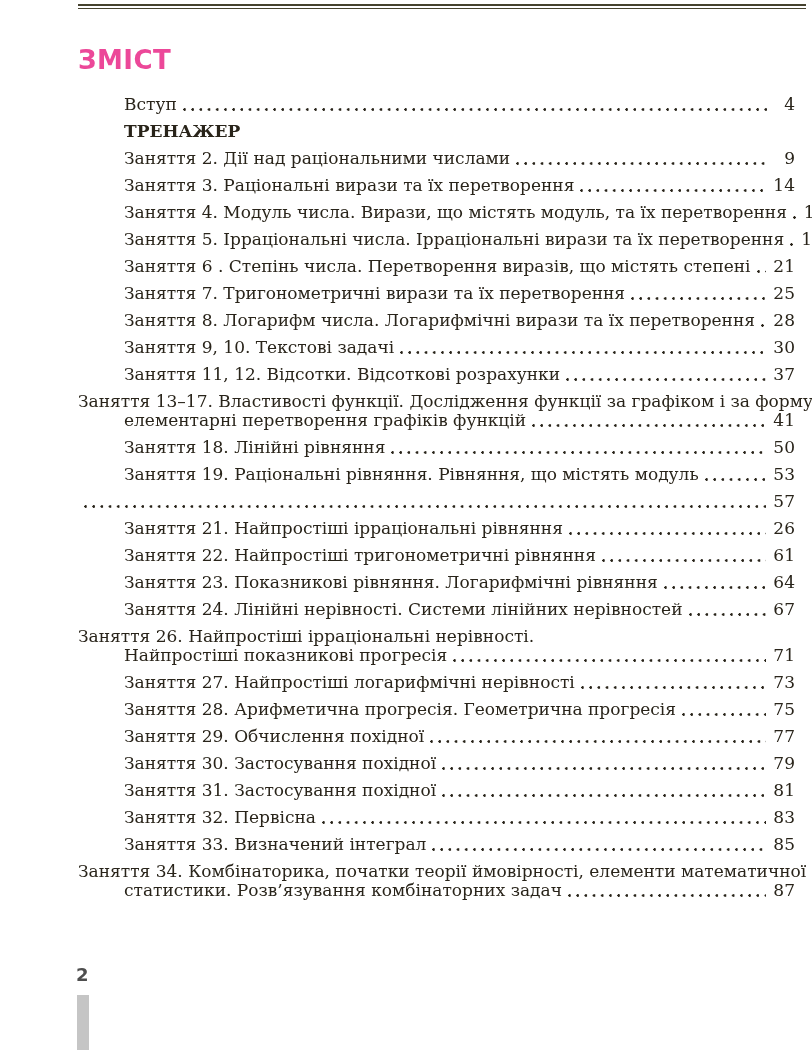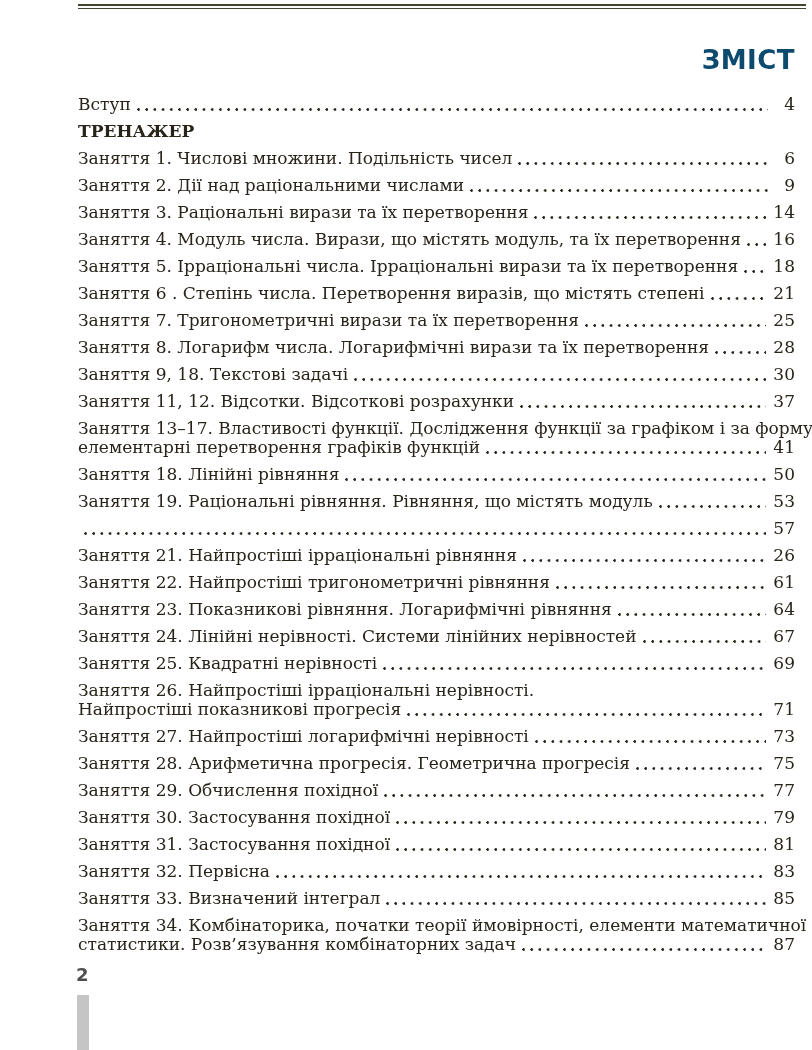--- a/index.html
+++ b/index.html
@@ -28,23 +28,23 @@
     position: absolute;
     left: 78px;
     right: 17px;
     top: 44px;
   }
   .page-title {
     font-family: "DejaVu Sans", sans-serif;
     font-weight: bold;
     font-size: 26px;
     line-height: 32px;
-    text-align: right;
+    text-align: left;
     margin: 0 0 19px 0;
-    color: #0c4a6e;
+    color: #ec4899;
     letter-spacing: 0.5px;
   }
   .toc-list {
     font-size: 17px;
     line-height: 19px;
   }
   .toc-entry {
     margin-bottom: 8px;
   }
   .toc-entry.section .toc-label {
@@ -53,20 +53,21 @@
   .toc-line {
     white-space: nowrap;
   }
   .toc-row {
     display: flex;
     align-items: baseline;
   }
   .toc-label {
     flex: 0 1 auto;
     white-space: nowrap;
+    margin-left: 46px;
   }
   .toc-dots {
     flex: 1 1 auto;
     min-width: 14px;
     position: relative;
   }
   .toc-dots::before {
     content: "";
     position: absolute;
     left: 6px;
@@ -116,27 +117,20 @@
           <span class="toc-page">4</span>
         </div>
       </div>
       <div class="toc-entry section">
         <div class="toc-row">
           <span class="toc-label">ТРЕНАЖЕР</span>
         </div>
       </div>
       <div class="toc-entry">
         <div class="toc-row">
-          <span class="toc-label">Заняття 1. Числові множини. Подільність чисел</span>
-          <span class="toc-dots">​</span>
-          <span class="toc-page">6</span>
-        </div>
-      </div>
-      <div class="toc-entry">
-        <div class="toc-row">
           <span class="toc-label">Заняття 2. Дії над раціональними числами</span>
           <span class="toc-dots">​</span>
           <span class="toc-page">9</span>
         </div>
       </div>
       <div class="toc-entry">
         <div class="toc-row">
           <span class="toc-label">Заняття 3. Раціональні вирази та їх перетворення</span>
           <span class="toc-dots">​</span>
           <span class="toc-page">14</span>
@@ -172,21 +166,21 @@
       </div>
       <div class="toc-entry">
         <div class="toc-row">
           <span class="toc-label">Заняття 8. Логарифм числа. Логарифмічні вирази та їх перетворення</span>
           <span class="toc-dots">​</span>
           <span class="toc-page">28</span>
         </div>
       </div>
       <div class="toc-entry">
         <div class="toc-row">
-          <span class="toc-label">Заняття 9, 18. Текстові задачі</span>
+          <span class="toc-label">Заняття 9, 10. Текстові задачі</span>
           <span class="toc-dots">​</span>
           <span class="toc-page">30</span>
         </div>
       </div>
       <div class="toc-entry">
         <div class="toc-row">
           <span class="toc-label">Заняття 11, 12. Відсотки. Відсоткові розрахунки</span>
           <span class="toc-dots">​</span>
           <span class="toc-page">37</span>
         </div>
@@ -238,27 +232,20 @@
           <span class="toc-label">Заняття 23. Показникові рівняння. Логарифмічні рівняння</span>
           <span class="toc-dots">​</span>
           <span class="toc-page">64</span>
         </div>
       </div>
       <div class="toc-entry">
         <div class="toc-row">
           <span class="toc-label">Заняття 24. Лінійні нерівності. Системи лінійних нерівностей</span>
           <span class="toc-dots">​</span>
           <span class="toc-page">67</span>
-        </div>
-      </div>
-      <div class="toc-entry">
-        <div class="toc-row">
-          <span class="toc-label">Заняття 25. Квадратні нерівності</span>
-          <span class="toc-dots">​</span>
-          <span class="toc-page">69</span>
         </div>
       </div>
       <div class="toc-entry">
         <div class="toc-line">Заняття 26. Найпростіші ірраціональні нерівності.</div>
         <div class="toc-row">
           <span class="toc-label">Найпростіші показникові прогресія</span>
           <span class="toc-dots">​</span>
           <span class="toc-page">71</span>
         </div>
       </div>

